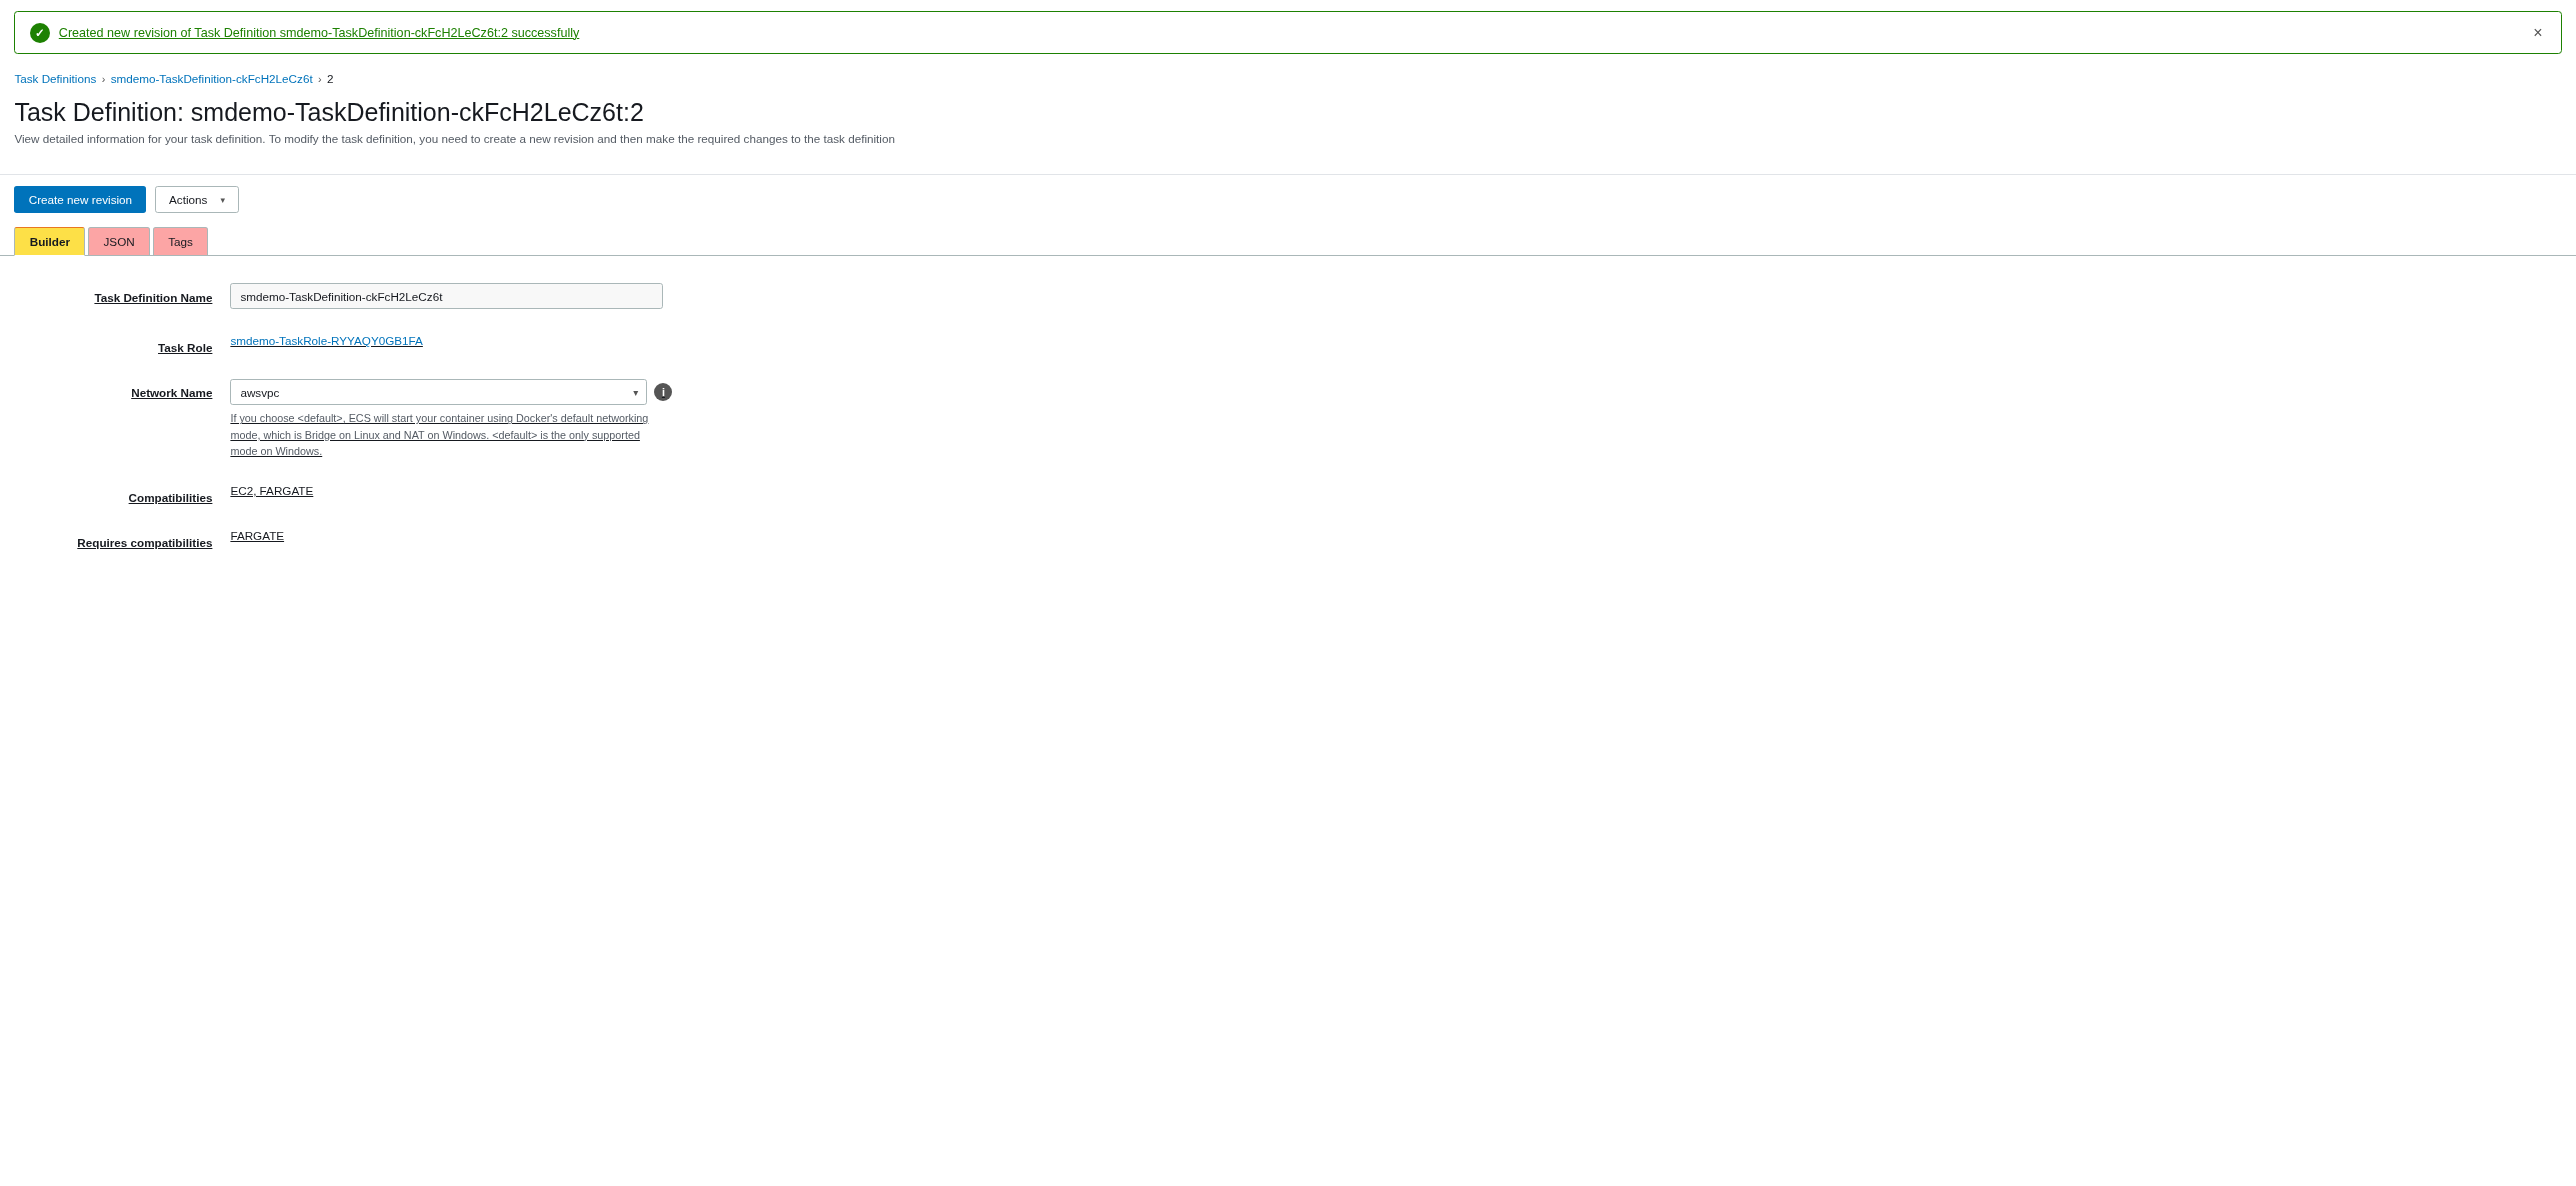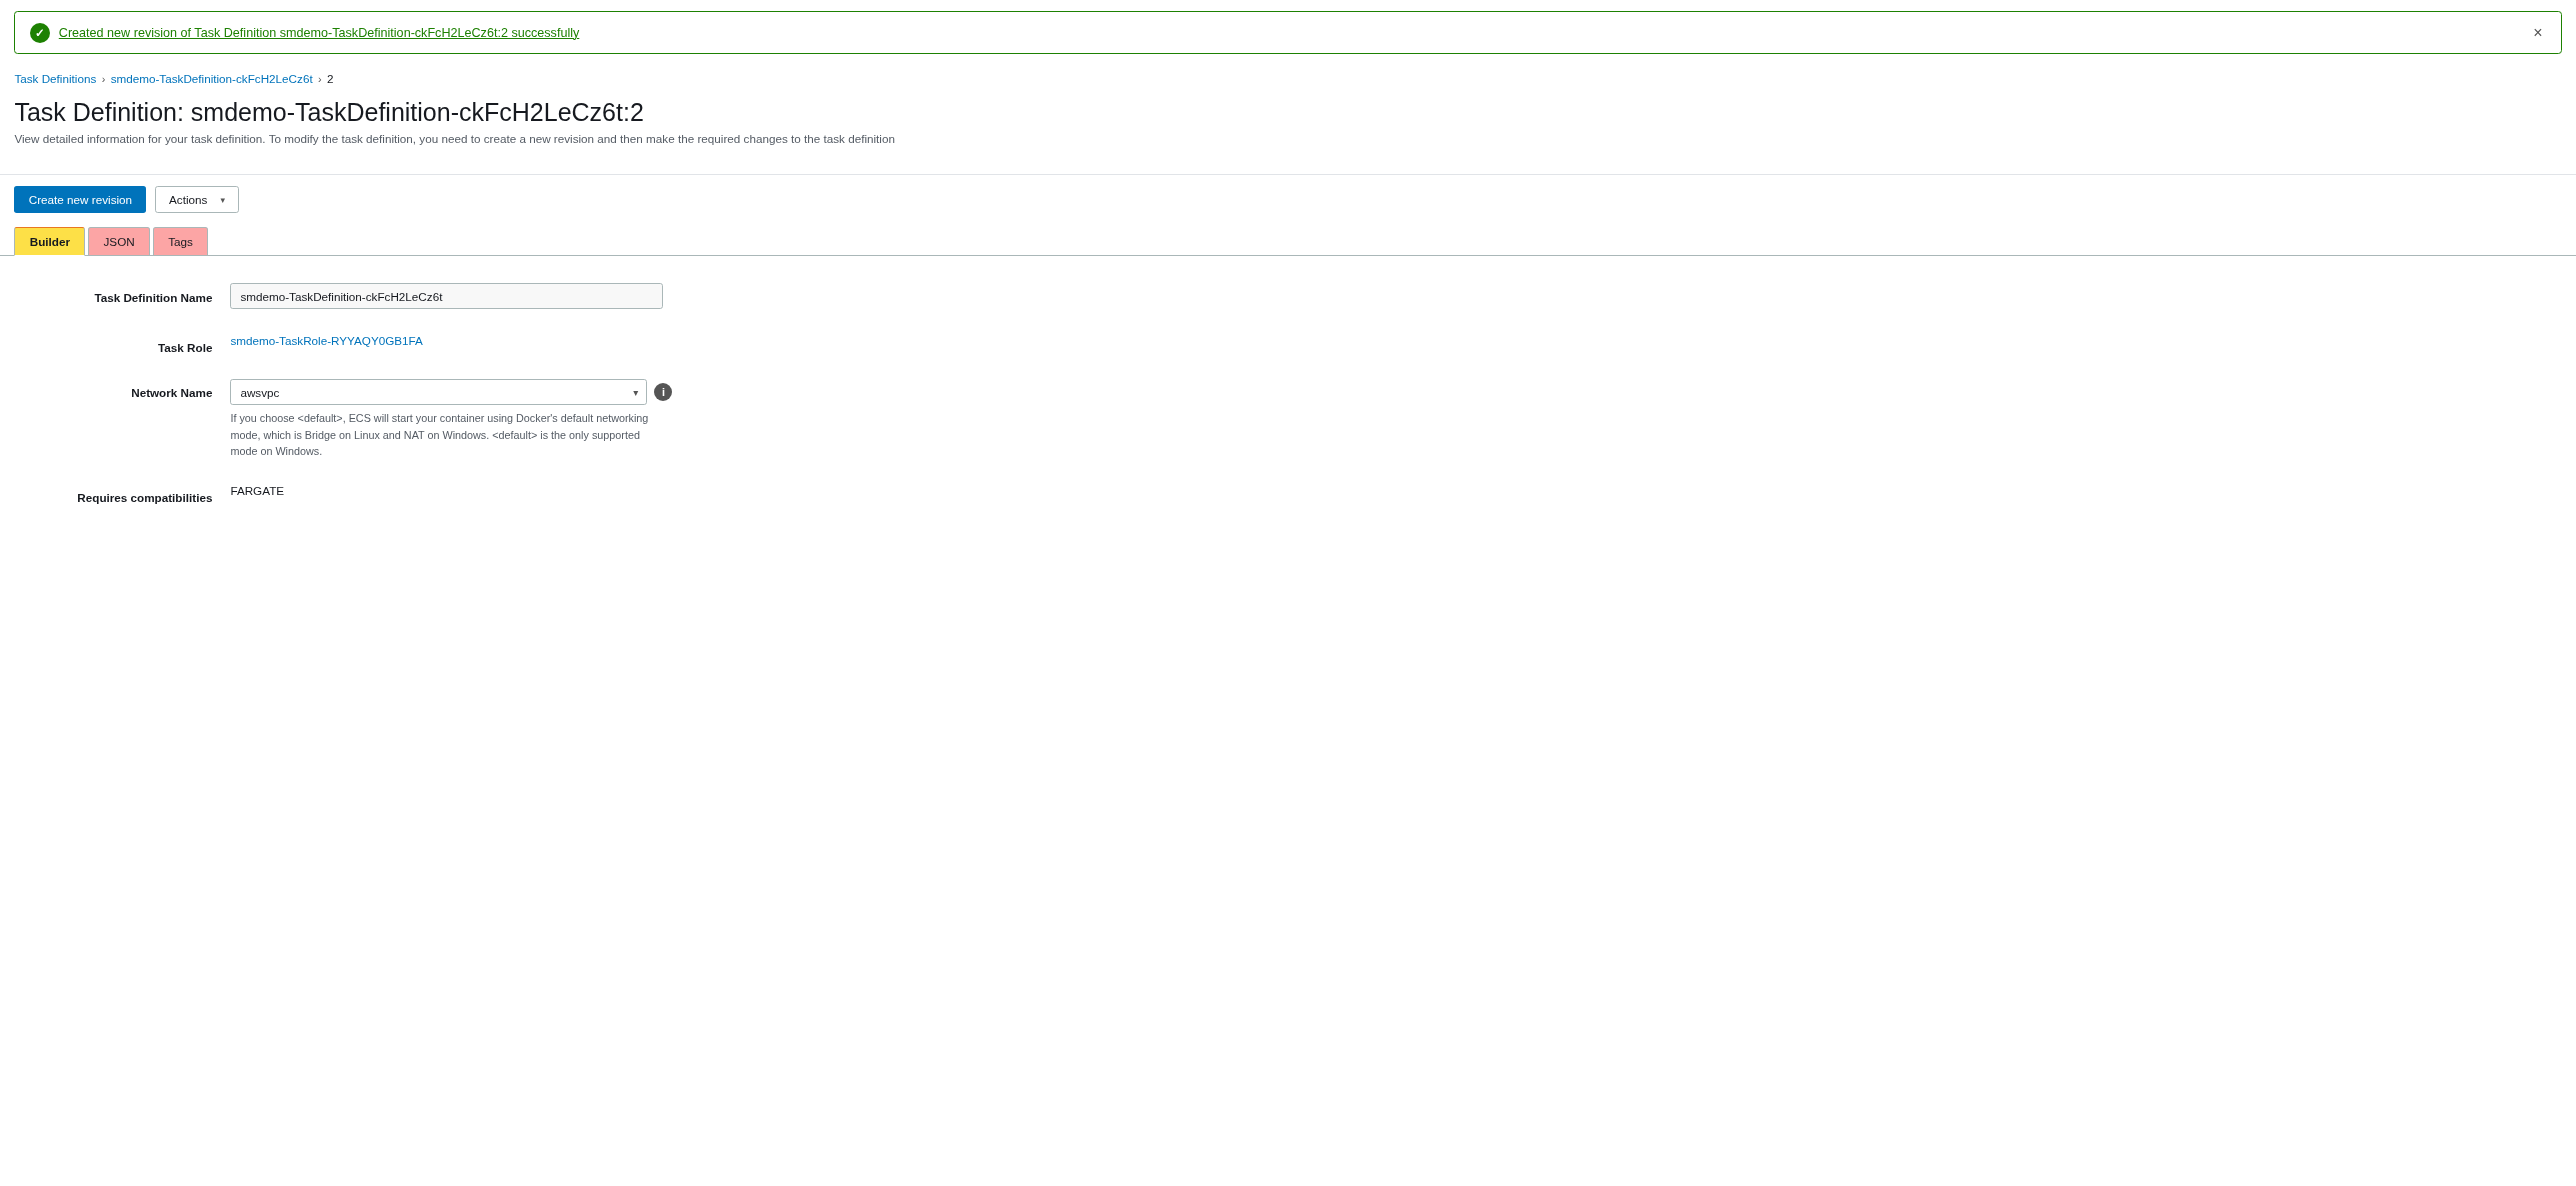--- a/index.html
+++ b/index.html
@@ -151,20 +151,21 @@
       border-bottom: 1.8px solid #fff;
       font-weight: 600;
       border-top: 1.8px solid #e87722;
       position: relative;
       bottom: -0.9px;
     }
     .tab-content-area {
       border-top: 0.9px solid #aab7b8;
       margin: 0 0px;
       padding: 27px 14.4px 18px;
+      text-decoration: underline;
     }
 
     
     .form-section {
       max-width: 811px;
     }
     .form-row {
       display: flex;
       align-items: flex-start;
       margin-bottom: 25px;
@@ -325,20 +326,26 @@
               <option>none</option>
             </select>
             <span class="select-arrow">▾</span>
           </div>
           <div class="info-icon">i</div>
         </div>
         <div class="select-hint">If you choose &lt;default&gt;, ECS will start your container using Docker's default networking mode, which is Bridge on Linux and NAT on Windows. &lt;default&gt; is the only supported mode on Windows.</div>
       </div>
     </div>
 
+    <div class="form-row">
+      <div class="form-label">Compatibilities</div>
+      <div class="form-value">
+        <span class="plain-value">EC2, FARGATE</span>
+      </div>
+    </div>
 
     <div class="form-row">
       <div class="form-label">Requires compatibilities</div>
       <div class="form-value">
         <span class="plain-value">FARGATE</span>
       </div>
     </div>
 
   </div>
 </div>

